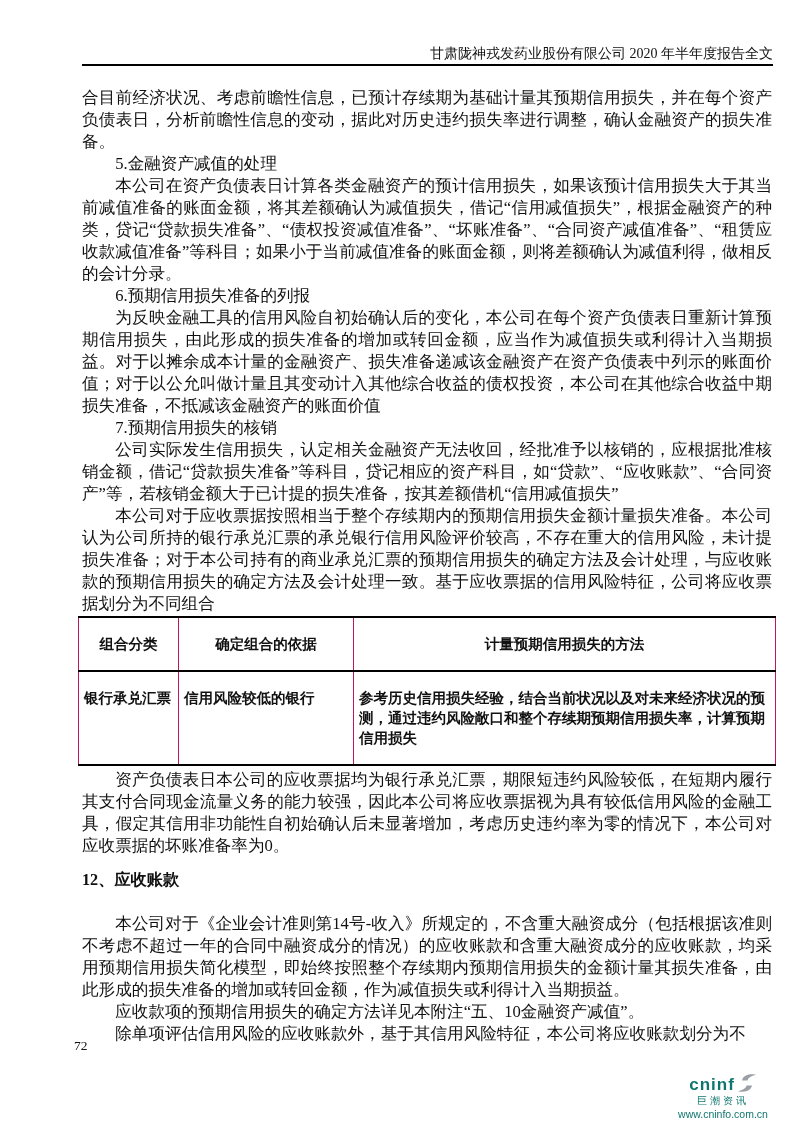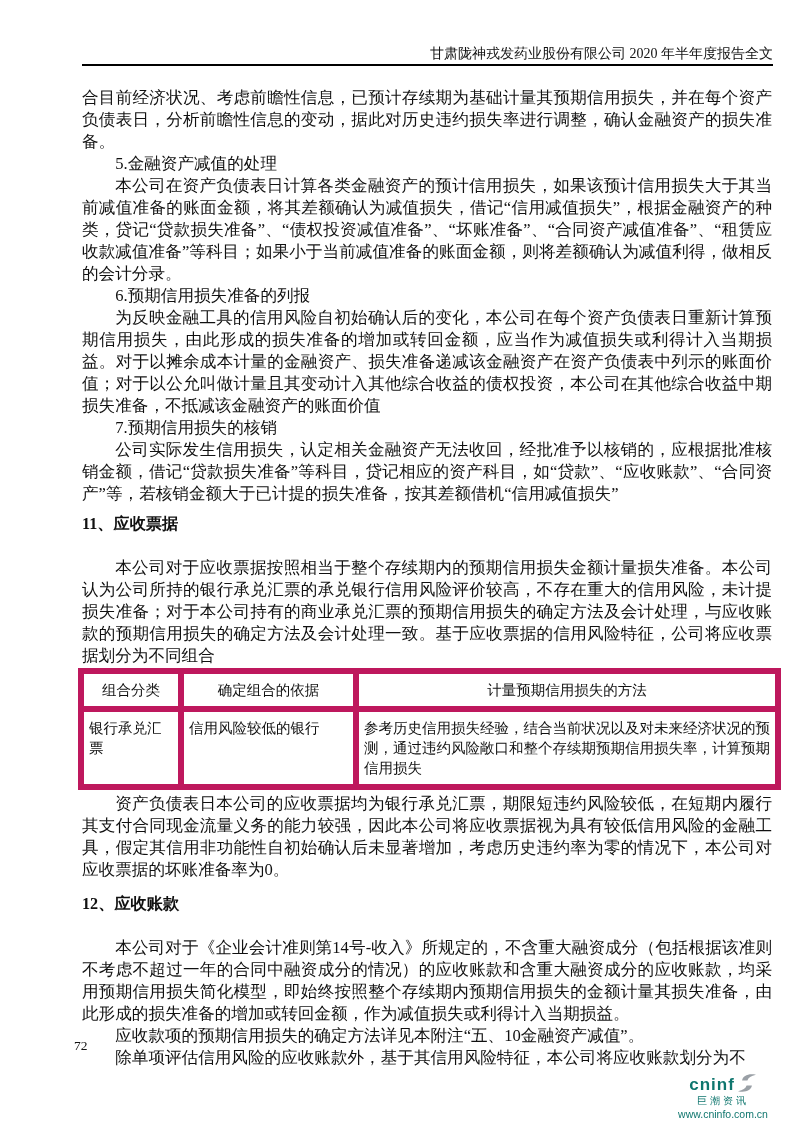--- a/index.html
+++ b/index.html
@@ -46,23 +46,23 @@
     border-collapse: collapse;
     table-layout: fixed;
     width: 697px;
     margin: 1px 0 3px -4px;
     font-size: 14.5px;
     line-height: 20px;
     border-top: 2px solid #000;
     border-bottom: 2px solid #000;
   }
   table.portfolio th, table.portfolio td {
-    border: 6px solid #be185d;
-    padding: 6px 5px;
-    font-weight: normal;
+    border: 1px solid #be185d;
+    padding: 16px 5px;
+    font-weight: bold;
     text-align: left;
     vertical-align: top;
     text-indent: 0;
   }
   table.portfolio thead th {
     text-align: center;
     vertical-align: middle;
     height: 27px;
     border-bottom: 2px solid #000;
   }
@@ -114,21 +114,20 @@
 
   <div class="content">
     <p class="para">合目前经济状况、考虑前瞻性信息，已预计存续期为基础计量其预期信用损失，并在每个资产负债表日，分析前瞻性信息的变动，据此对历史违约损失率进行调整，确认金融资产的损失准备。</p>
     <p class="para indent">5.金融资产减值的处理</p>
     <p class="para indent">本公司在资产负债表日计算各类金融资产的预计信用损失，如果该预计信用损失大于其当前减值准备的账面金额，将其差额确认为减值损失，借记“信用减值损失”，根据金融资产的种类，贷记“贷款损失准备”、“债权投资减值准备”、“坏账准备”、“合同资产减值准备”、“租赁应收款减值准备”等科目；如果小于当前减值准备的账面金额，则将差额确认为减值利得，做相反的会计分录。</p>
     <p class="para indent">6.预期信用损失准备的列报</p>
     <p class="para indent">为反映金融工具的信用风险自初始确认后的变化，本公司在每个资产负债表日重新计算预期信用损失，由此形成的损失准备的增加或转回金额，应当作为减值损失或利得计入当期损益。对于以摊余成本计量的金融资产、损失准备递减该金融资产在资产负债表中列示的账面价值；对于以公允叫做计量且其变动计入其他综合收益的债权投资，本公司在其他综合收益中期损失准备，不抵减该金融资产的账面价值</p>
     <p class="para indent">7.预期信用损失的核销</p>
     <p class="para indent">公司实际发生信用损失，认定相关金融资产无法收回，经批准予以核销的，应根据批准核销金额，借记“贷款损失准备”等科目，贷记相应的资产科目，如“贷款”、“应收账款”、“合同资产”等，若核销金额大于已计提的损失准备，按其差额借机“信用减值损失”</p>
 
-    <h3 class="num-heading">11、应收票据</h3>
     <p class="para indent">本公司对于应收票据按照相当于整个存续期内的预期信用损失金额计量损失准备。本公司认为公司所持的银行承兑汇票的承兑银行信用风险评价较高，不存在重大的信用风险，未计提损失准备；对于本公司持有的商业承兑汇票的预期信用损失的确定方法及会计处理，与应收账款的预期信用损失的确定方法及会计处理一致。基于应收票据的信用风险特征，公司将应收票据划分为不同组合</p>
 
     <table class="portfolio">
       <colgroup>
         <col style="width:100px">
         <col style="width:175px">
         <col style="width:422px">
       </colgroup>
       <thead>
         <tr>

